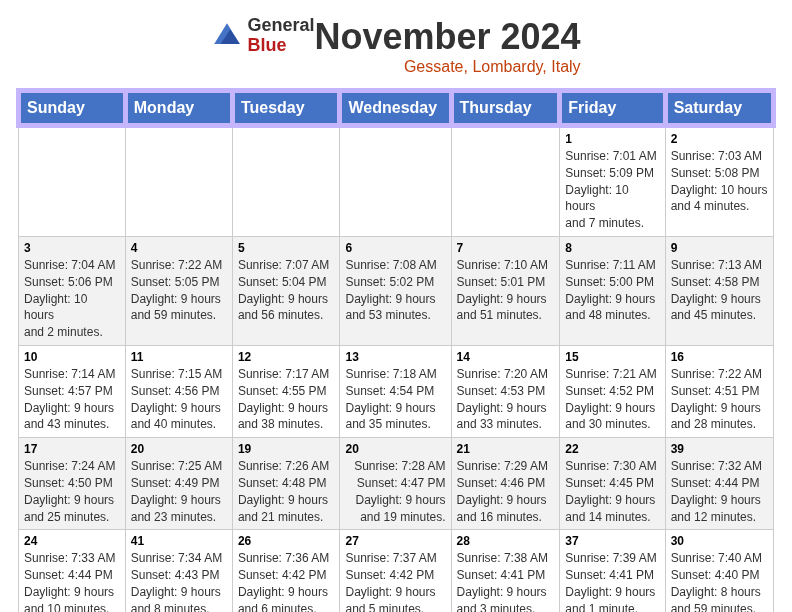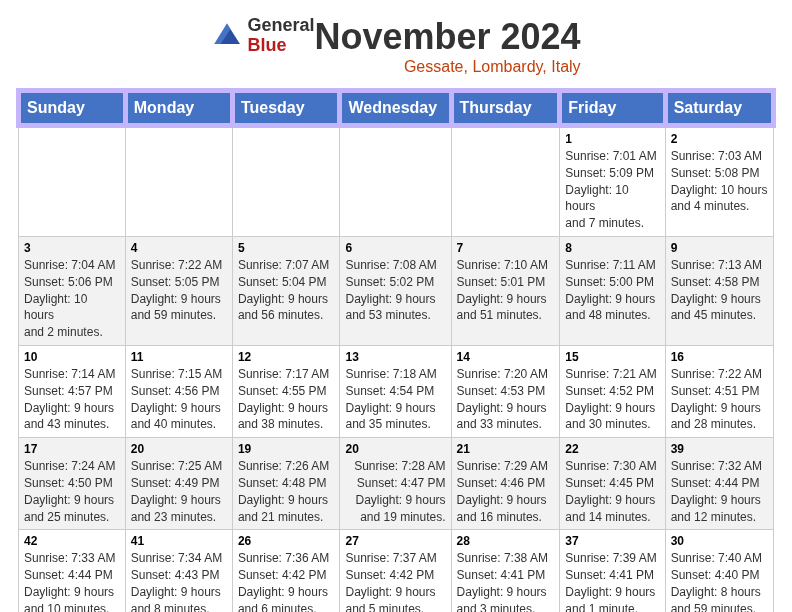--- a/index.html
+++ b/index.html
@@ -284,21 +284,21 @@
         <td>
           <span class="day-num">39</span>
           <div class="day-info" style="white-space: pre-line;">Sunrise: 7:32 AM
 Sunset: 4:44 PM
 Daylight: 9 hours
 and 12 minutes.</div>
         </td>
       </tr>
       <tr>
         <td>
-          <span class="day-num">42</span>
+          <span class="day-num">24</span>
           <div class="day-info" style="white-space: pre-line;">Sunrise: 7:33 AM
 Sunset: 4:44 PM
 Daylight: 9 hours
 and 10 minutes.</div>
         </td>
         <td>
           <span class="day-num">41</span>
           <div class="day-info" style="white-space: pre-line;">Sunrise: 7:34 AM
 Sunset: 4:43 PM
 Daylight: 9 hours

